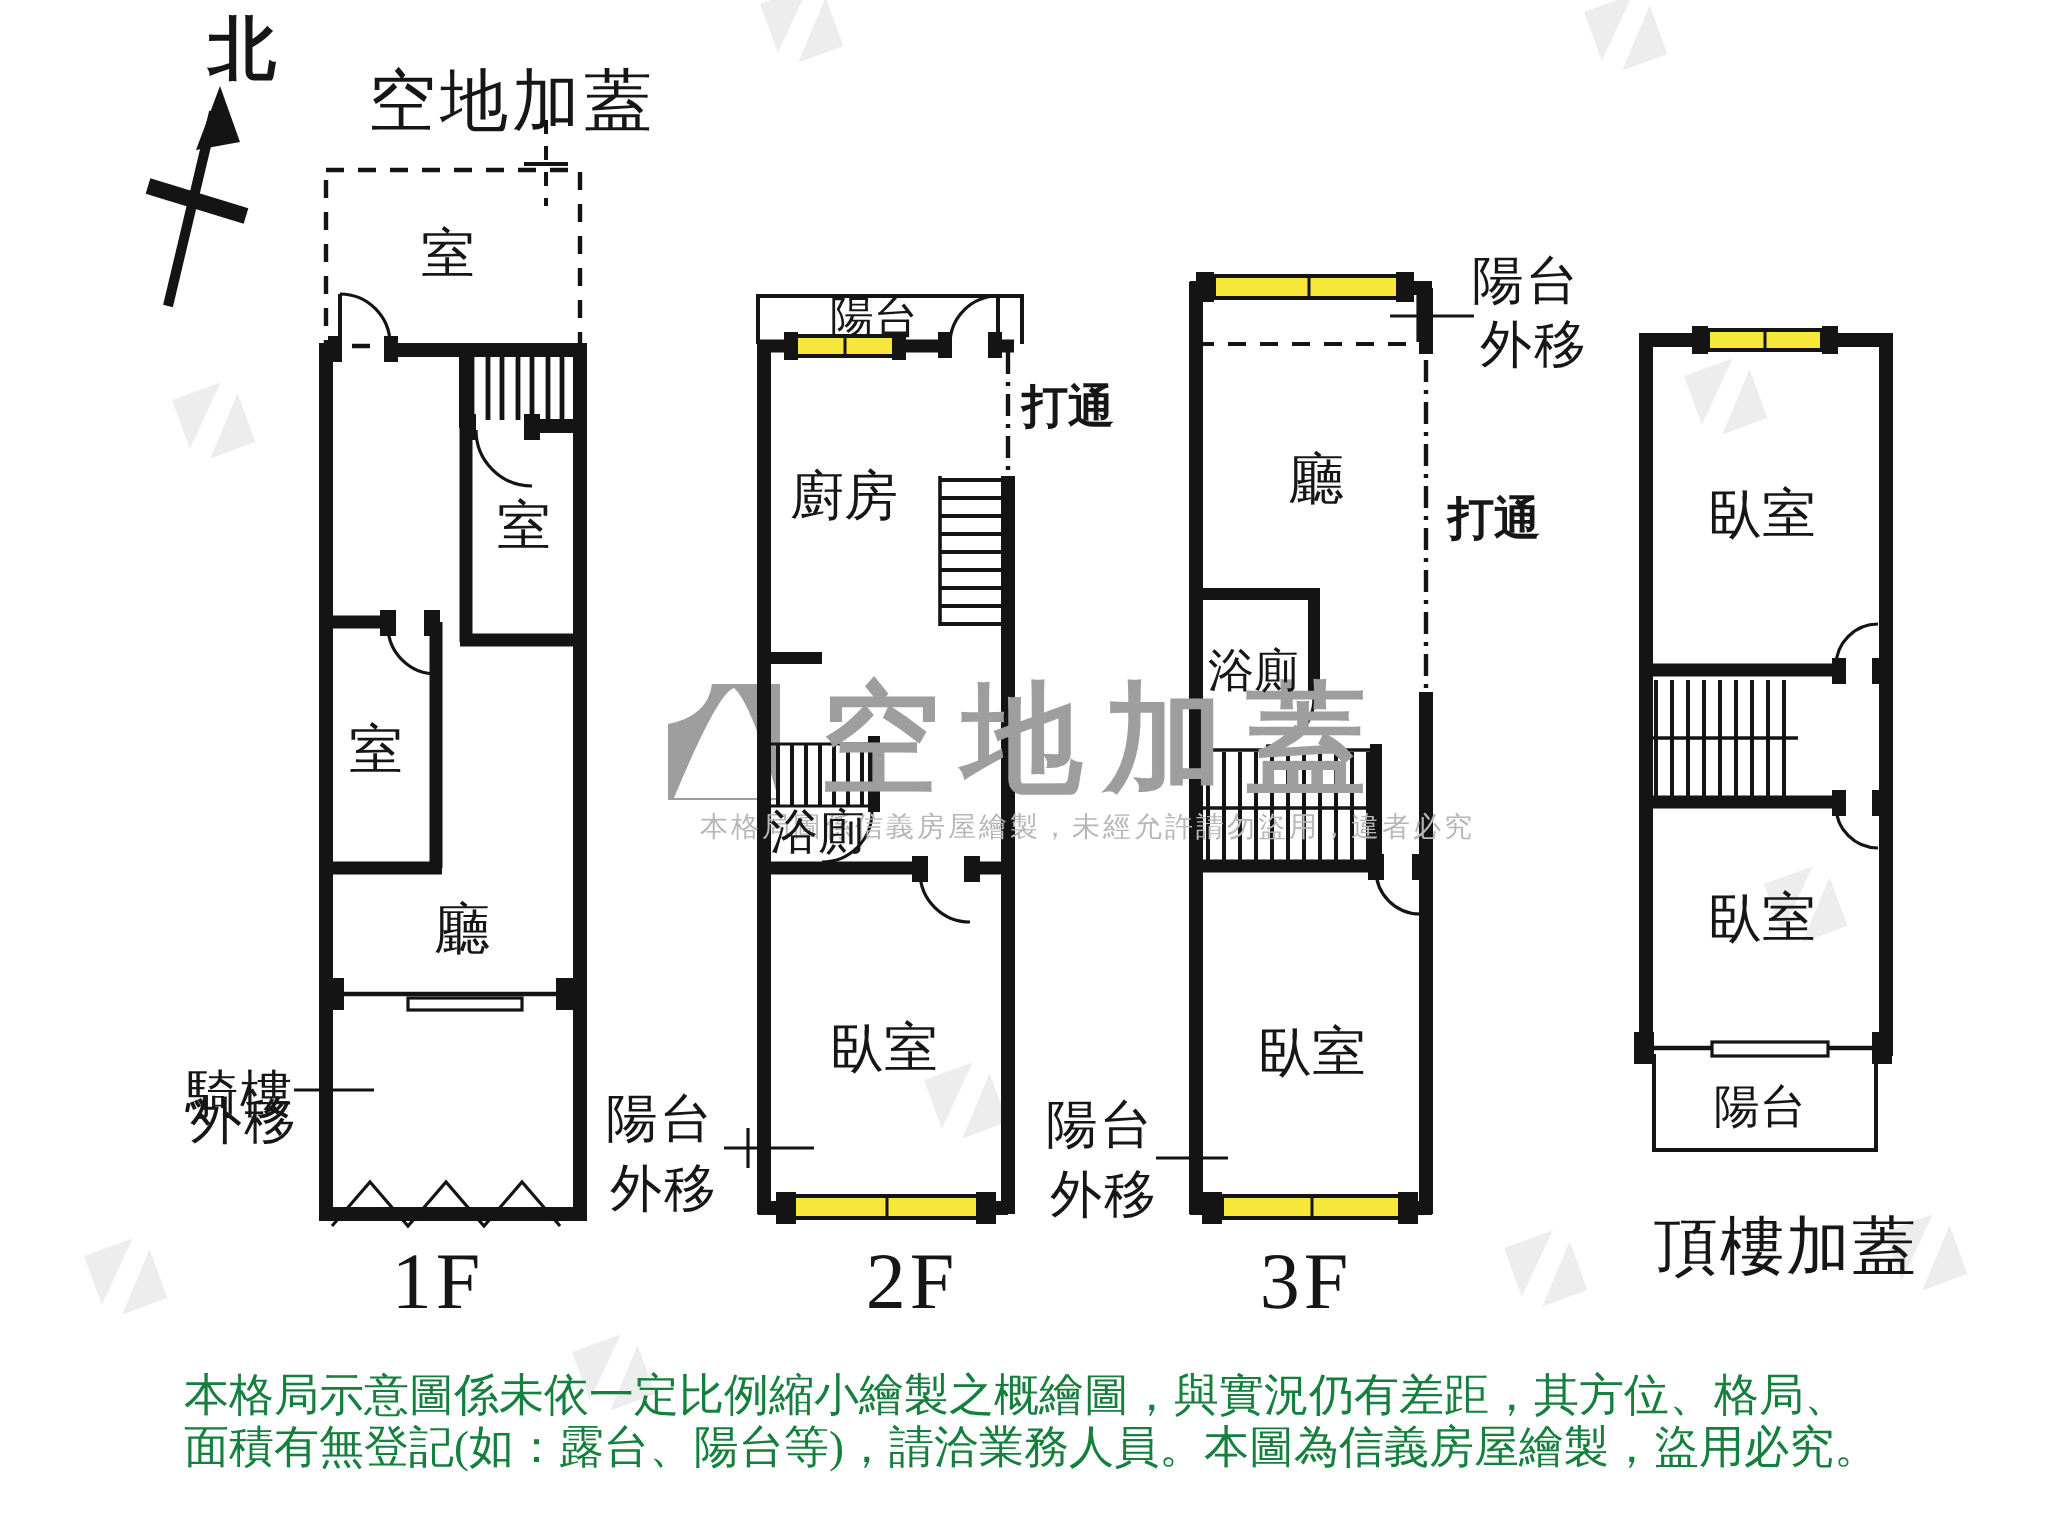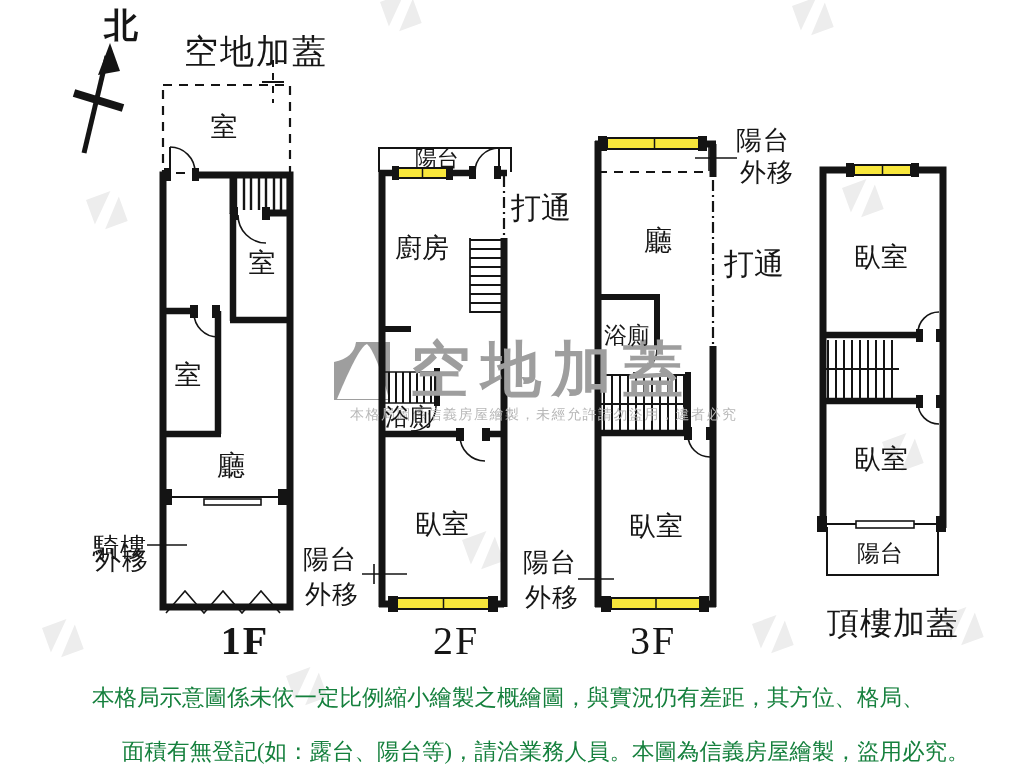--- a/index.html
+++ b/index.html
@@ -2,21 +2,21 @@
 <html style="--c-wall: #141414; --c-win: #f8e73b; --c-wm: #9e9e9e; --c-wml: #b7b7b7; --c-chev: #ededed;"><head>
 <meta charset="utf-8">
 <style>
   html,body{margin:0;padding:0;background:#fff;}
   #stage{position:relative;width:1024px;height:768px;background:#fff;overflow:hidden;
          font-family:"Liberation Serif","DejaVu Serif",serif;}
   svg{position:absolute;left:0;top:0;}
   .lbl{position:absolute;color:#161616;white-space:nowrap;line-height:1.15;}
   .ctr{transform:translateX(-50%);}
   .room{font-size:27px;}
-  .small{font-size:30px;}
+  .small{font-size:23px;font-weight:bold;}
   .note{font-size:26px;letter-spacing:1px;}
   .floorname{font-size:40px;letter-spacing:2px;}
   .annex{font-size:34px;letter-spacing:2px;}
   .north{font-size:34px;font-weight:bold;}
   .wm-brand{font-size:60px;font-weight:bold;letter-spacing:11px;
             color:var(--c-wm,#9e9e9e);font-family:"Liberation Sans","DejaVu Sans",sans-serif;}
   .wm-notice{font-size:14px;letter-spacing:1.5px;color:var(--c-wml,#b5b5b5);
              font-family:Liberation Mono, monospace;margin-left:16px;}
   .disc{font-size:22.5px;line-height:27px;color:#15803d;}
 </style>
@@ -213,21 +213,21 @@
 
   <div class="lbl north" style="left:104px;top:6px;">北</div>
 
   <div class="lbl annex" style="left:184px;top:32px;">空地加蓋</div>
   <div class="lbl room ctr" style="left:224px;top:112px;">室</div>
   <div class="lbl room ctr" style="left:262px;top:248px;">室</div>
   <div class="lbl room ctr" style="left:188px;top:360px;">室</div>
   <div class="lbl room ctr" style="left:231px;top:450px;font-size:28px;">廳</div>
   <div class="lbl note" style="left:93px;top:533px;">騎樓</div>
   <div class="lbl note" style="left:95px;top:546px;">外移</div>
-  <div class="lbl floorname ctr" style="left:245px;top:618px;font-weight:bold;">1F</div>
+  <div class="lbl floorname ctr" style="left:219px;top:618px;">1F</div>
 
   <div class="lbl ctr" style="left:437px;top:146px;font-size:22px;">陽台</div>
   <div class="lbl room ctr" style="left:422px;top:233px;">廚房</div>
   <div class="lbl small" style="left:511px;top:191px;">打通</div>
   <div class="lbl ctr" style="left:409px;top:404px;font-size:24px;">浴廁</div>
   <div class="lbl room ctr" style="left:442px;top:509px;">臥室</div>
   <div class="lbl note" style="left:303px;top:545px;">陽台</div>
   <div class="lbl note" style="left:305px;top:580px;">外移</div>
   <div class="lbl floorname ctr" style="left:456px;top:618px;">2F</div>
 
@@ -240,15 +240,15 @@
   <div class="lbl note" style="left:523px;top:548px;">陽台</div>
   <div class="lbl note" style="left:525px;top:583px;">外移</div>
   <div class="lbl floorname ctr" style="left:653px;top:618px;">3F</div>
 
   <div class="lbl room ctr" style="left:881px;top:242px;">臥室</div>
   <div class="lbl room ctr" style="left:881px;top:444px;">臥室</div>
   <div class="lbl ctr" style="left:880px;top:541px;font-size:23px;">陽台</div>
   <div class="lbl" style="left:827px;top:605px;font-size:32px;letter-spacing:1px;">頂樓加蓋</div>
 
   <div class="lbl disc" style="left:92px;top:684px;">本格局示意圖係未依一定比例縮小繪製之概繪圖，與實況仍有差距，其方位、格局、</div>
-  <div class="lbl disc" style="left:92px;top:738px;margin-left:30px;">面積有無登記(如：露台、陽台等)，請洽業務人員。本圖為信義房屋繪製，盜用必究。</div>
+  <div class="lbl disc" style="left:92px;top:710px;">面積有無登記(如：露台、陽台等)，請洽業務人員。本圖為信義房屋繪製，盜用必究。</div>
 
 </div>
 
 </body></html>

